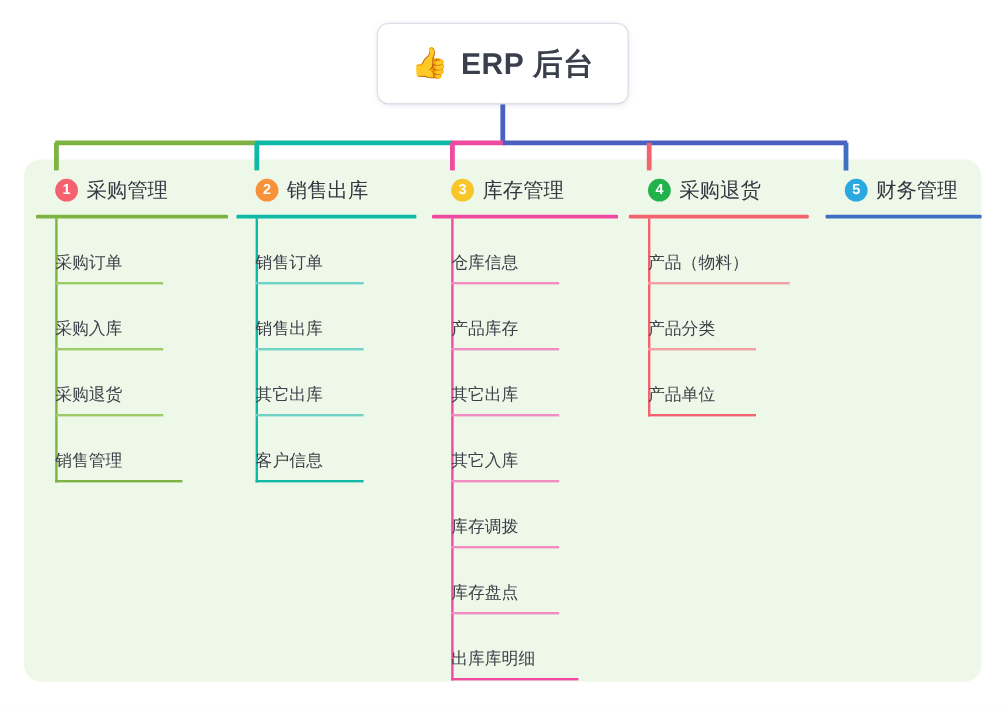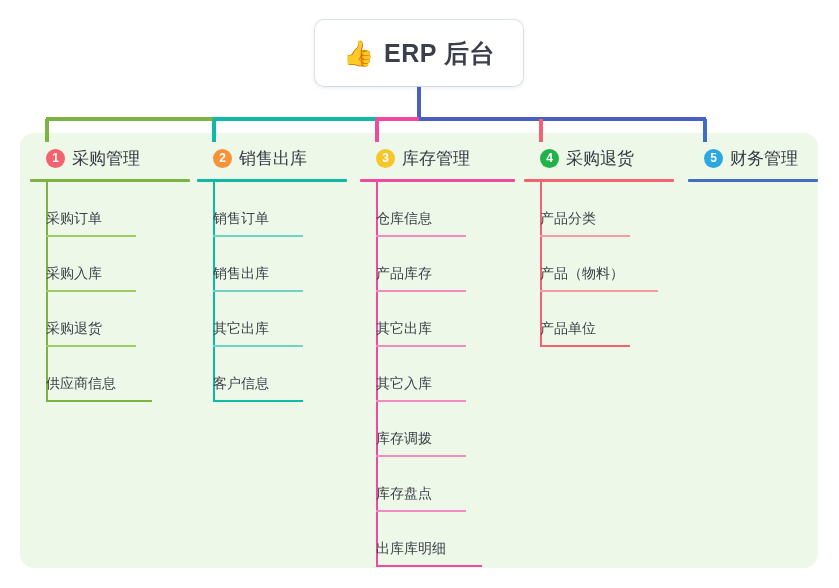--- a/index.html
+++ b/index.html
@@ -176,21 +176,21 @@
           </div>
           <div class="leaf">
             <span class="leaf-label">采购入库</span>
             <div class="leaf-underline" style="width: 90px; background: rgb(156, 204, 101);"></div>
           </div>
           <div class="leaf">
             <span class="leaf-label">采购退货</span>
             <div class="leaf-underline" style="width: 90px; background: rgb(156, 204, 101);"></div>
           </div>
           <div class="leaf">
-            <span class="leaf-label">供应商信息</span>
+            <span class="leaf-label">销售管理</span>
             <div class="leaf-underline" style="width: 106px; background: rgb(124, 179, 66);"></div>
           </div>
         </div>
       </div>
       <div class="column" style="left: 197px; width: 150px;">
         <div class="col-header">
           <span class="col-badge" style="background: rgb(247, 146, 57);">2</span>
           <span class="col-title">销售出库</span>
         </div>
         <div class="col-rule" style="background: rgb(15, 185, 165); width: 150px;"></div>
@@ -254,28 +254,28 @@
       </div>
       <div class="column" style="left: 524px; width: 150px;">
         <div class="col-header">
           <span class="col-badge" style="background: rgb(33, 178, 75);">4</span>
           <span class="col-title">采购退货</span>
         </div>
         <div class="col-rule" style="background: rgb(244, 98, 109); width: 150px;"></div>
         <div class="leaf-list">
           <div class="leaf-spine" style="background: rgb(244, 98, 109); height: 165px;"></div>
           <div class="leaf">
+            <span class="leaf-label">产品（物料）</span>
+            <div class="leaf-underline" style="width: 118px; background: rgb(245, 155, 162);"></div>
+          </div>
+          <div class="leaf">
             <span class="leaf-label">产品分类</span>
             <div class="leaf-underline" style="width: 90px; background: rgb(245, 155, 162);"></div>
           </div>
           <div class="leaf">
-            <span class="leaf-label">产品（物料）</span>
-            <div class="leaf-underline" style="width: 118px; background: rgb(245, 155, 162);"></div>
-          </div>
-          <div class="leaf">
             <span class="leaf-label">产品单位</span>
             <div class="leaf-underline" style="width: 90px; background: rgb(244, 98, 109);"></div>
           </div>
         </div>
       </div>
       <div class="column" style="left: 688px; width: 130px;">
         <div class="col-header">
           <span class="col-badge" style="background: rgb(41, 169, 224);">5</span>
           <span class="col-title">财务管理</span>
         </div>

